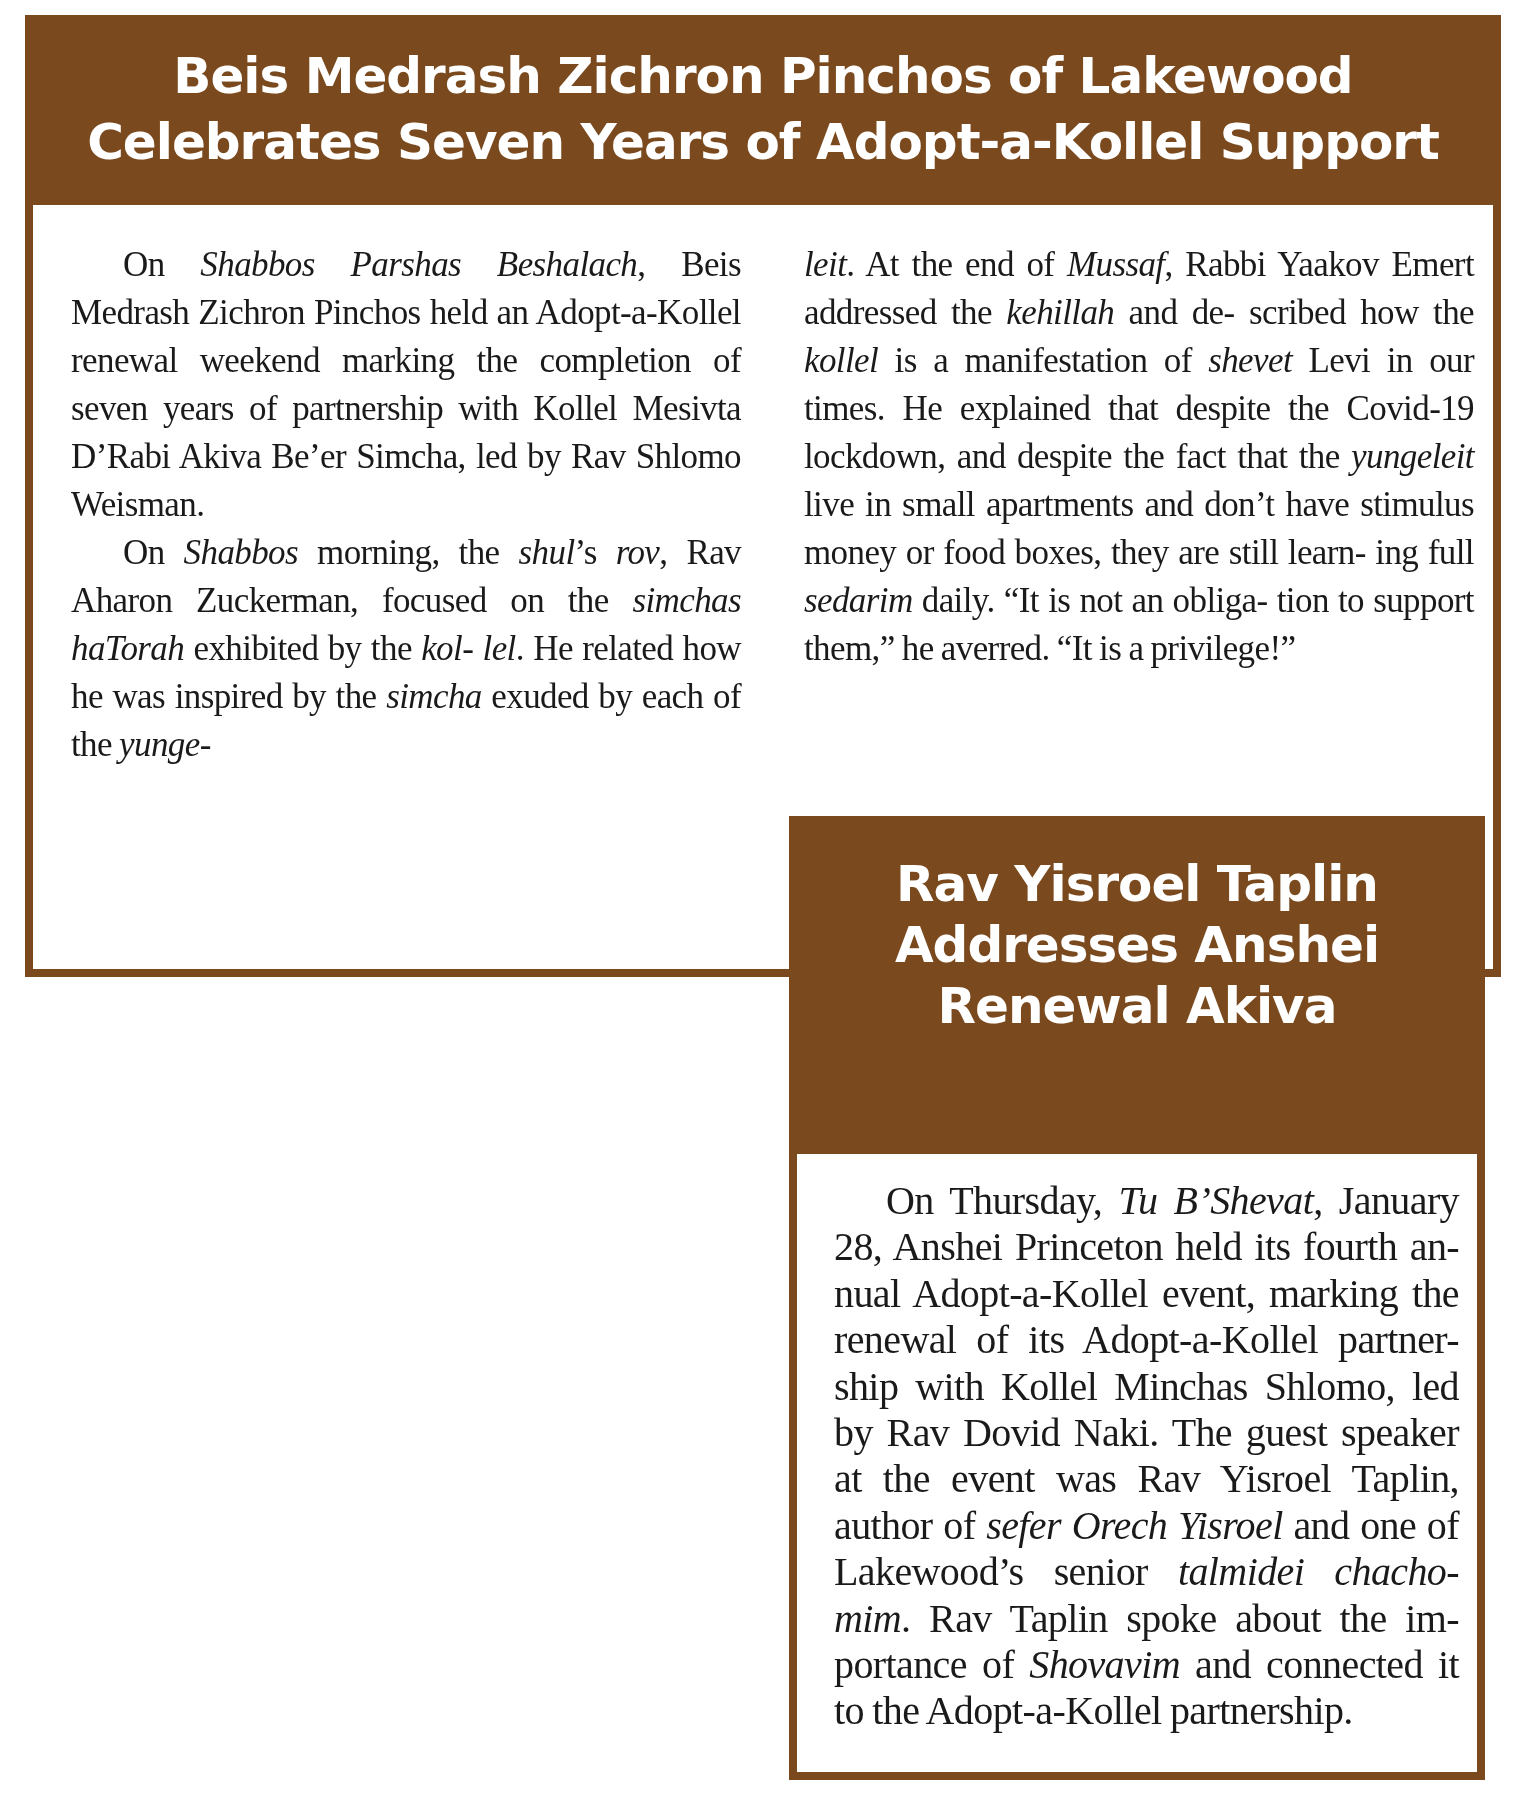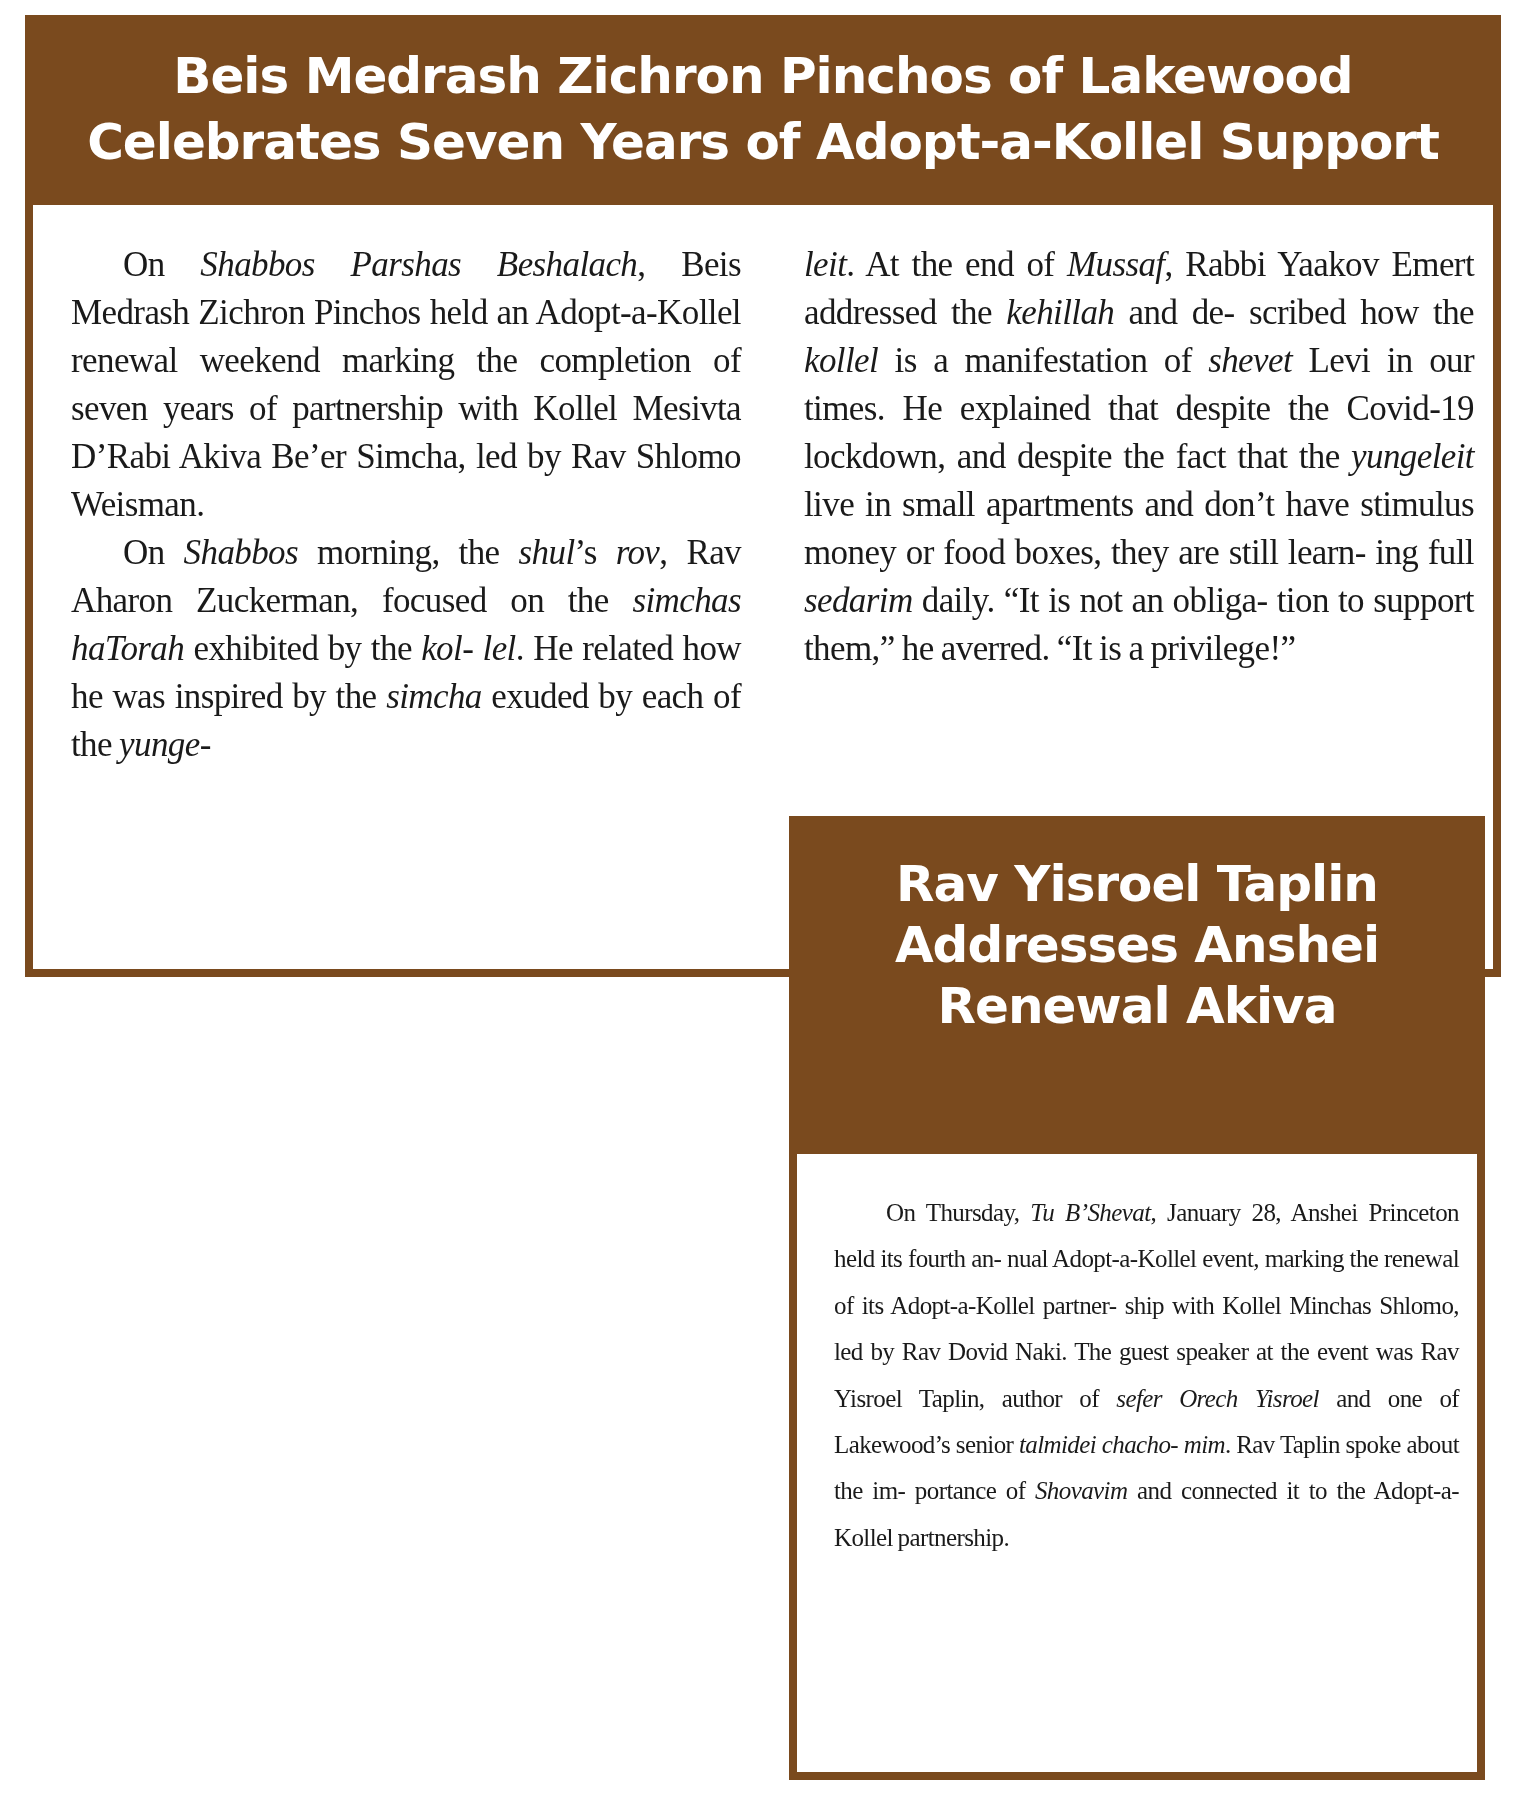--- a/index.html
+++ b/index.html
@@ -50,23 +50,23 @@
   #box1 .col-right { left: 759px; margin-left: 12px; }
 
   
   #box2 { left: 789px; top: 816px; width: 696px; height: 964px; }
   #box2 .box-header {
     position: absolute; left: 0; right: 0; top: 38px;
     font-size: 50px; line-height: 61px;
   }
   #box2 .box-body { left: 8px; right: 8px; top: 338px; bottom: 8px; }
   #box2 .col {
-    position: absolute; top: 36px; left: 37px;
+    position: absolute; top: 24px; left: 37px;
     width: 625px;
-    font-size: 25px; line-height: 46.4px;
+    font-size: 40px; line-height: 46.4px;
     letter-spacing: -0.6px;
     word-spacing: -1px;
   }
 </style>
 </head>
 <body>
 
 <div class="box" id="box1">
   <div class="box-header">
     <div>Beis Medrash Zichron Pinchos of Lakewood</div>

